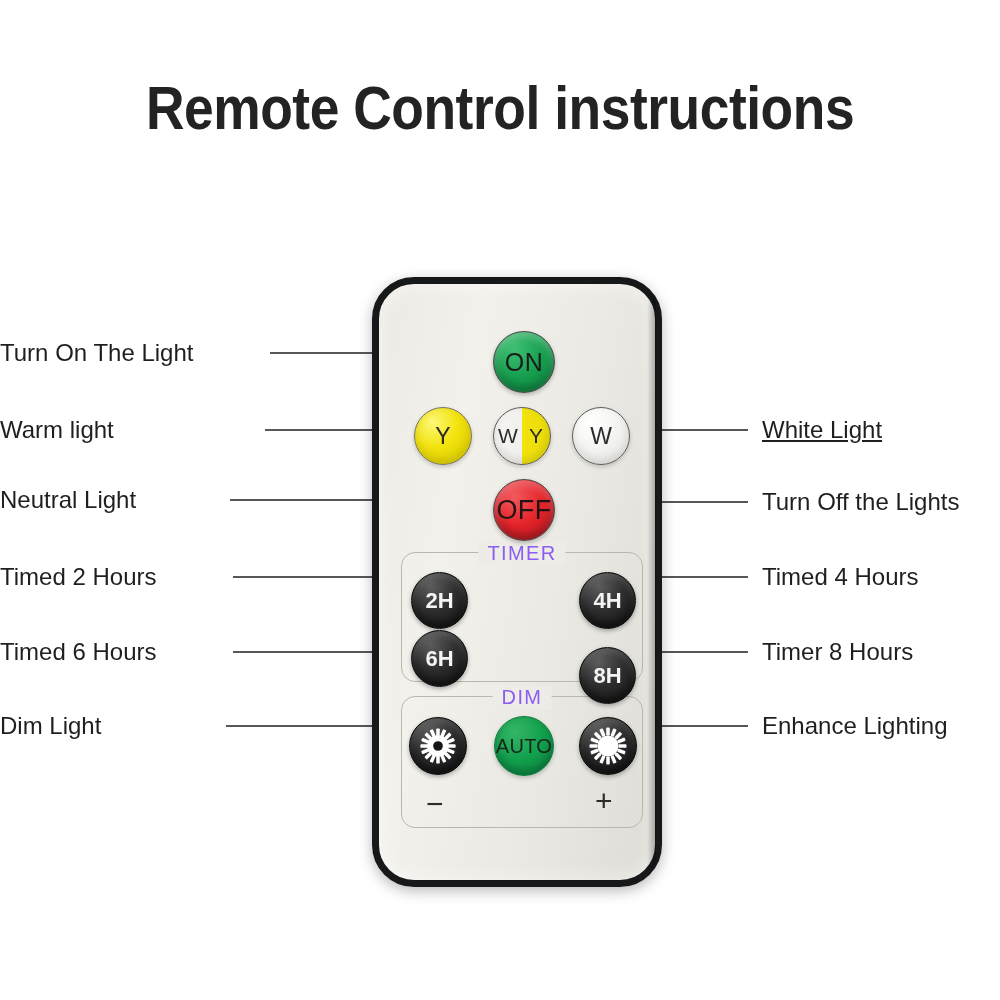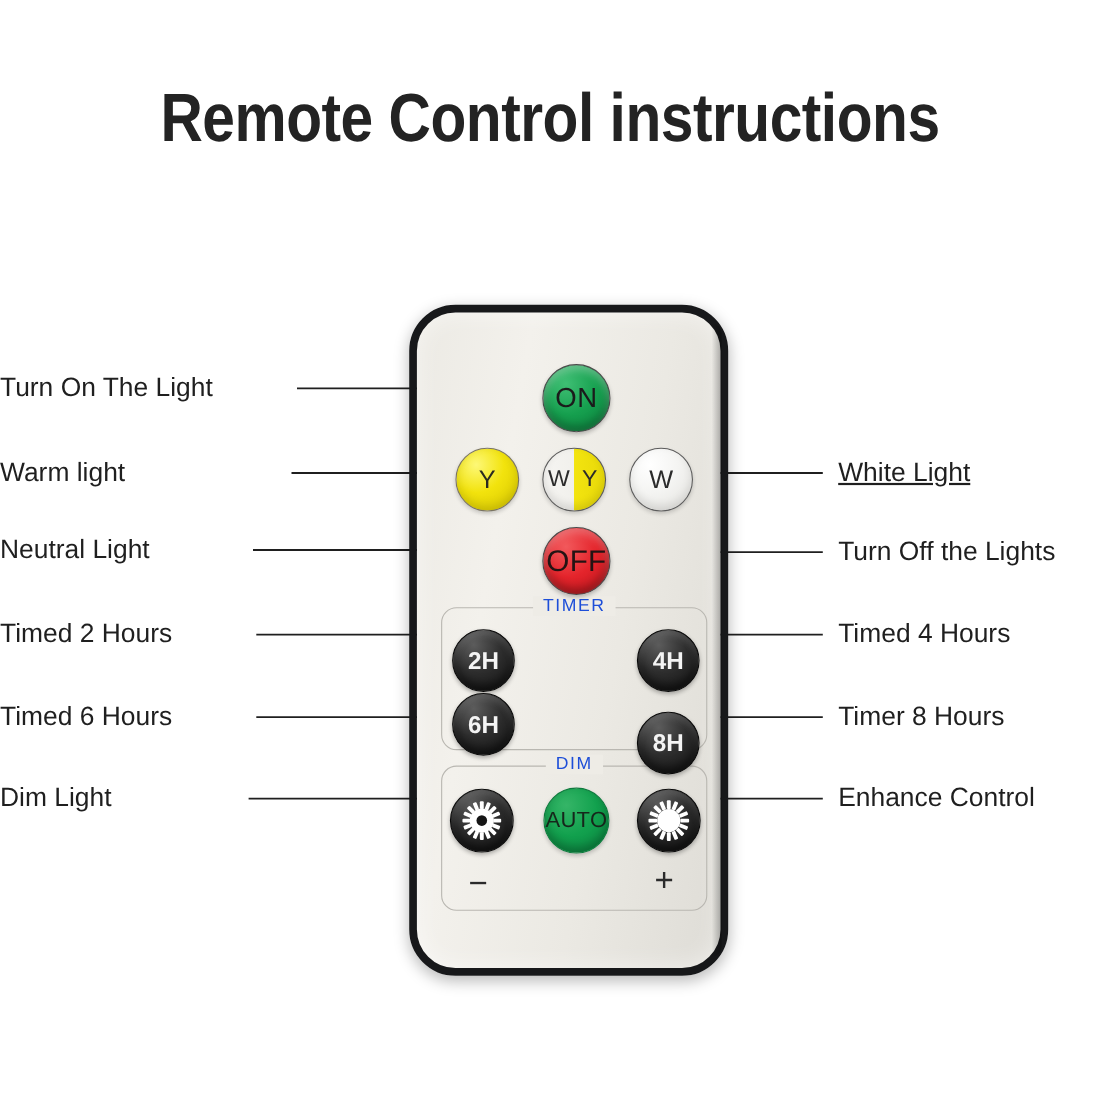--- a/index.html
+++ b/index.html
@@ -142,23 +142,23 @@
     box-sizing: border-box;
     z-index: 5;
   }
   .section-legend {
     position: absolute;
     top: -11px;
     left: 50%;
     transform: translateX(-50%);
     background: #eeece6;
     padding: 0 9px;
-    font-size: 16px;
+    font-size: 20px;
     letter-spacing: 1.4px;
-    color: #1d4ed8;
+    color: #8b5cf6;
     font-family: "Liberation Sans", sans-serif;
     white-space: nowrap;
   }
   #timer-section { top: 268px; height: 130px; }
   #dim-section   { top: 412px; height: 132px; }
 
   
   .btn-timer {
     width: 57px; height: 57px;
     background: radial-gradient(circle at 34% 24%, #5c5c5c 0%, #2e2e2e 45%, #121212 100%);
@@ -363,13 +363,13 @@
 <div class="callout left" style="left:0; width:221px; top:714px;">Dim Light</div>
 
 <div class="callout right" style="left:762px; top:418px;text-decoration:underline;">White Light</div>
 
 <div class="callout right" style="left:762px; top:490px;">Turn Off the Lights</div>
 
 <div class="callout right" style="left:762px; top:565px;">Timed 4 Hours</div>
 
 <div class="callout right" style="left:762px; top:640px;">Timer 8 Hours</div>
 
-<div class="callout right" style="left:762px; top:714px;">Enhance Control</div>
+<div class="callout right" style="left:762px; top:714px;">Enhance Lighting</div>
 
 </body></html>

